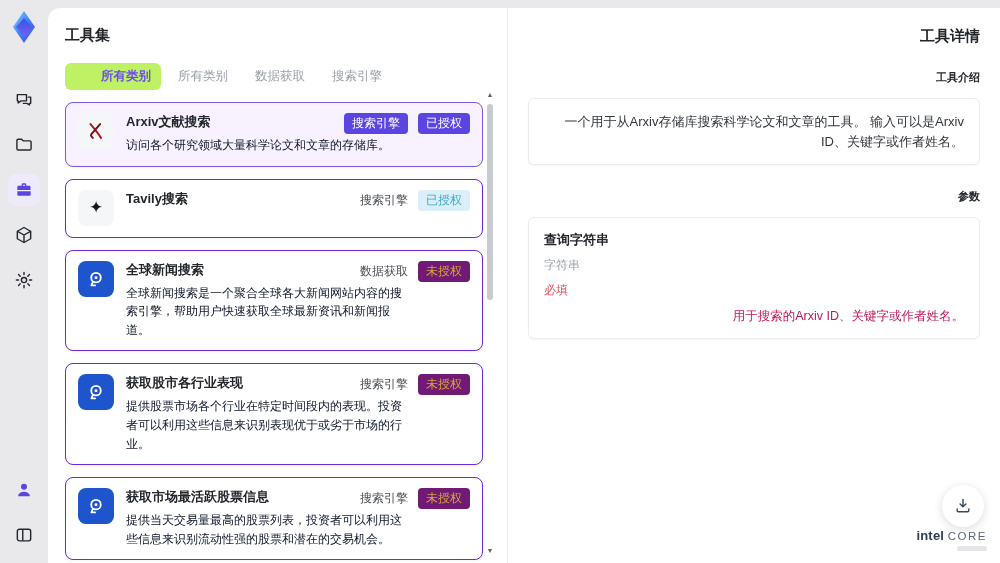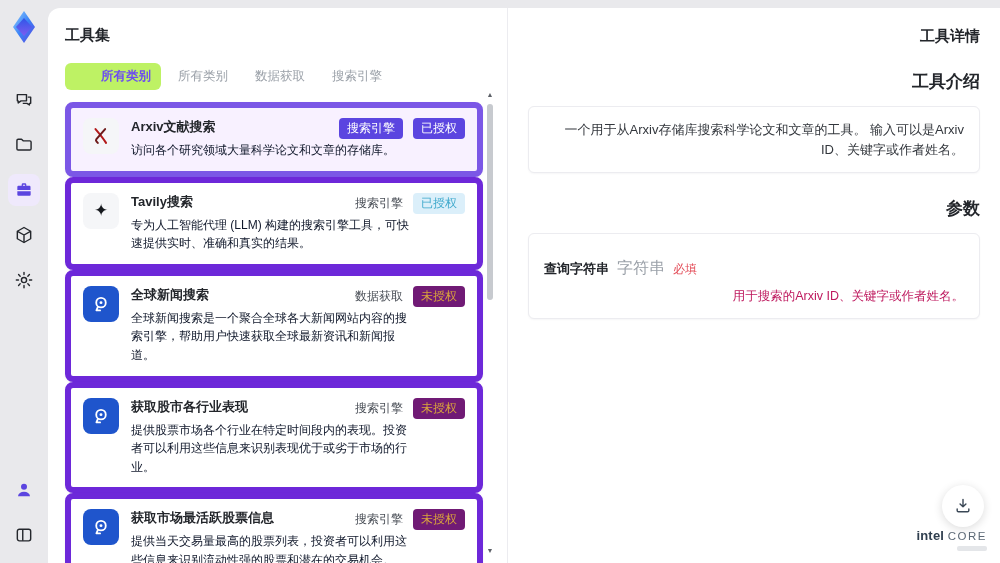--- a/index.html
+++ b/index.html
@@ -44,23 +44,23 @@
 
   .tabs { display:flex; align-items:center; gap:7px; margin-bottom:12px; }
   .tab {
     font-size:12.5px; color:#9aa0a8; padding:5px 10px; border-radius:6px;
     cursor:pointer; white-space:nowrap;
   }
   .tab.active { background:#bef264; color:#6d4df0; font-weight:700;padding-left:36px; }
 
   .tool-card {
     display:flex; gap:12px; padding:10px 12px 11px;
-    border:6px solid #6d28d9; border-radius:8px; background:#fff;
+    border:1px solid #6d28d9; border-radius:8px; background:#fff;
     box-shadow:0 1px 3px rgba(20,22,40,.05);
-    cursor:pointer;
+    margin-bottom:12px; cursor:pointer;
   }
   .tool-card.selected { background:#f8f1ff; border-color:#7b57e6; }
   .tool-icon {
     width:36px; height:36px; flex:none; border-radius:8px;
     background:#f5f6f8; display:grid; place-items:center; overflow:hidden;
   }
   .tool-icon.news { background:#1f55cc; }
   .tool-icon svg { width:22px; height:22px; }
   .tavily-star { font-size:17px; color:#15181d; line-height:1; }
   .tool-content { flex:1; min-width:0; }
@@ -83,30 +83,30 @@
   .scroll-arrow.up { top:0; }
   .scroll-arrow.down { bottom:0; }
   .scroll-thumb {
     position:absolute; left:1px; top:13px; width:6px; height:196px;
     background:#c7cacf; border-radius:4px;
   }
 
   
   .details-panel { flex:1; padding:19px 20px 0; position:relative;text-align:right; }
   .details-title { font-size:15px; font-weight:700; margin-bottom:24px; }
-  .section-heading { font-size:17px; font-weight:700; margin-bottom:13px; }
+  .section-heading { font-size:11px; font-weight:700; margin-bottom:13px; }
   .card-box {
     border:1px solid #ececf0; border-radius:6px; background:#fff;
     box-shadow:0 1px 2px rgba(20,22,40,.04);
     padding:13px 15px; margin-bottom:24px;
   }
   .intro-text { font-size:13px; color:#33373d; line-height:1.5; }
-  .param-head { display:flex; align-items:baseline; gap:8px; }
+  .param-head { display:flex; align-items:baseline; gap:8px;flex-direction:column; }
   .param-name { font-size:13px; font-weight:700; }
-  .param-type { font-size:16px; color:#9aa0a8;margin-top:11px; }
+  .param-type { font-size:12px; color:#9aa0a8; }
   .param-required { font-size:12px; color:#e34d59; }
   .param-desc { font-size:12.5px; color:#be185d; margin-top:9px; }
 
   
   .fab {
     position:absolute; right:16px; bottom:36px; width:42px; height:42px;
     border-radius:50%; background:#fff; box-shadow:0 2px 10px rgba(0,0,0,.14);
     display:grid; place-items:center; cursor:pointer;
   }
   .fab svg { width:20px; height:20px; }
@@ -220,21 +220,20 @@
             <span class="tavily-star">✦</span>
           </div>
     <div class="tool-content">
       <div class="tool-toprow">
         <div class="tool-name">Tavily搜索</div>
         <div class="tool-meta">
           <span class="tool-cat">搜索引擎</span>
           <span class="badge ok">已授权</span>
         </div>
       </div>
-      <div class="tool-desc">专为人工智能代理 (LLM) 构建的搜索引擎工具，可快速提供实时、准确和真实的结果。</div>
     </div>
   </div>
         <div class="tool-card">
     <div class="tool-icon news">
             <svg viewBox="0 0 24 24" fill="none">
               <circle cx="12" cy="10.5" r="5.2" stroke="#ffffff" stroke-width="2"></circle>
               <circle cx="12" cy="10.5" r="1.6" fill="#ffffff"></circle>
               <path d="M8.5 15.5L7 19h4" stroke="#ffffff" stroke-width="2" stroke-linecap="round" stroke-linejoin="round"></path>
             </svg>
           </div>

